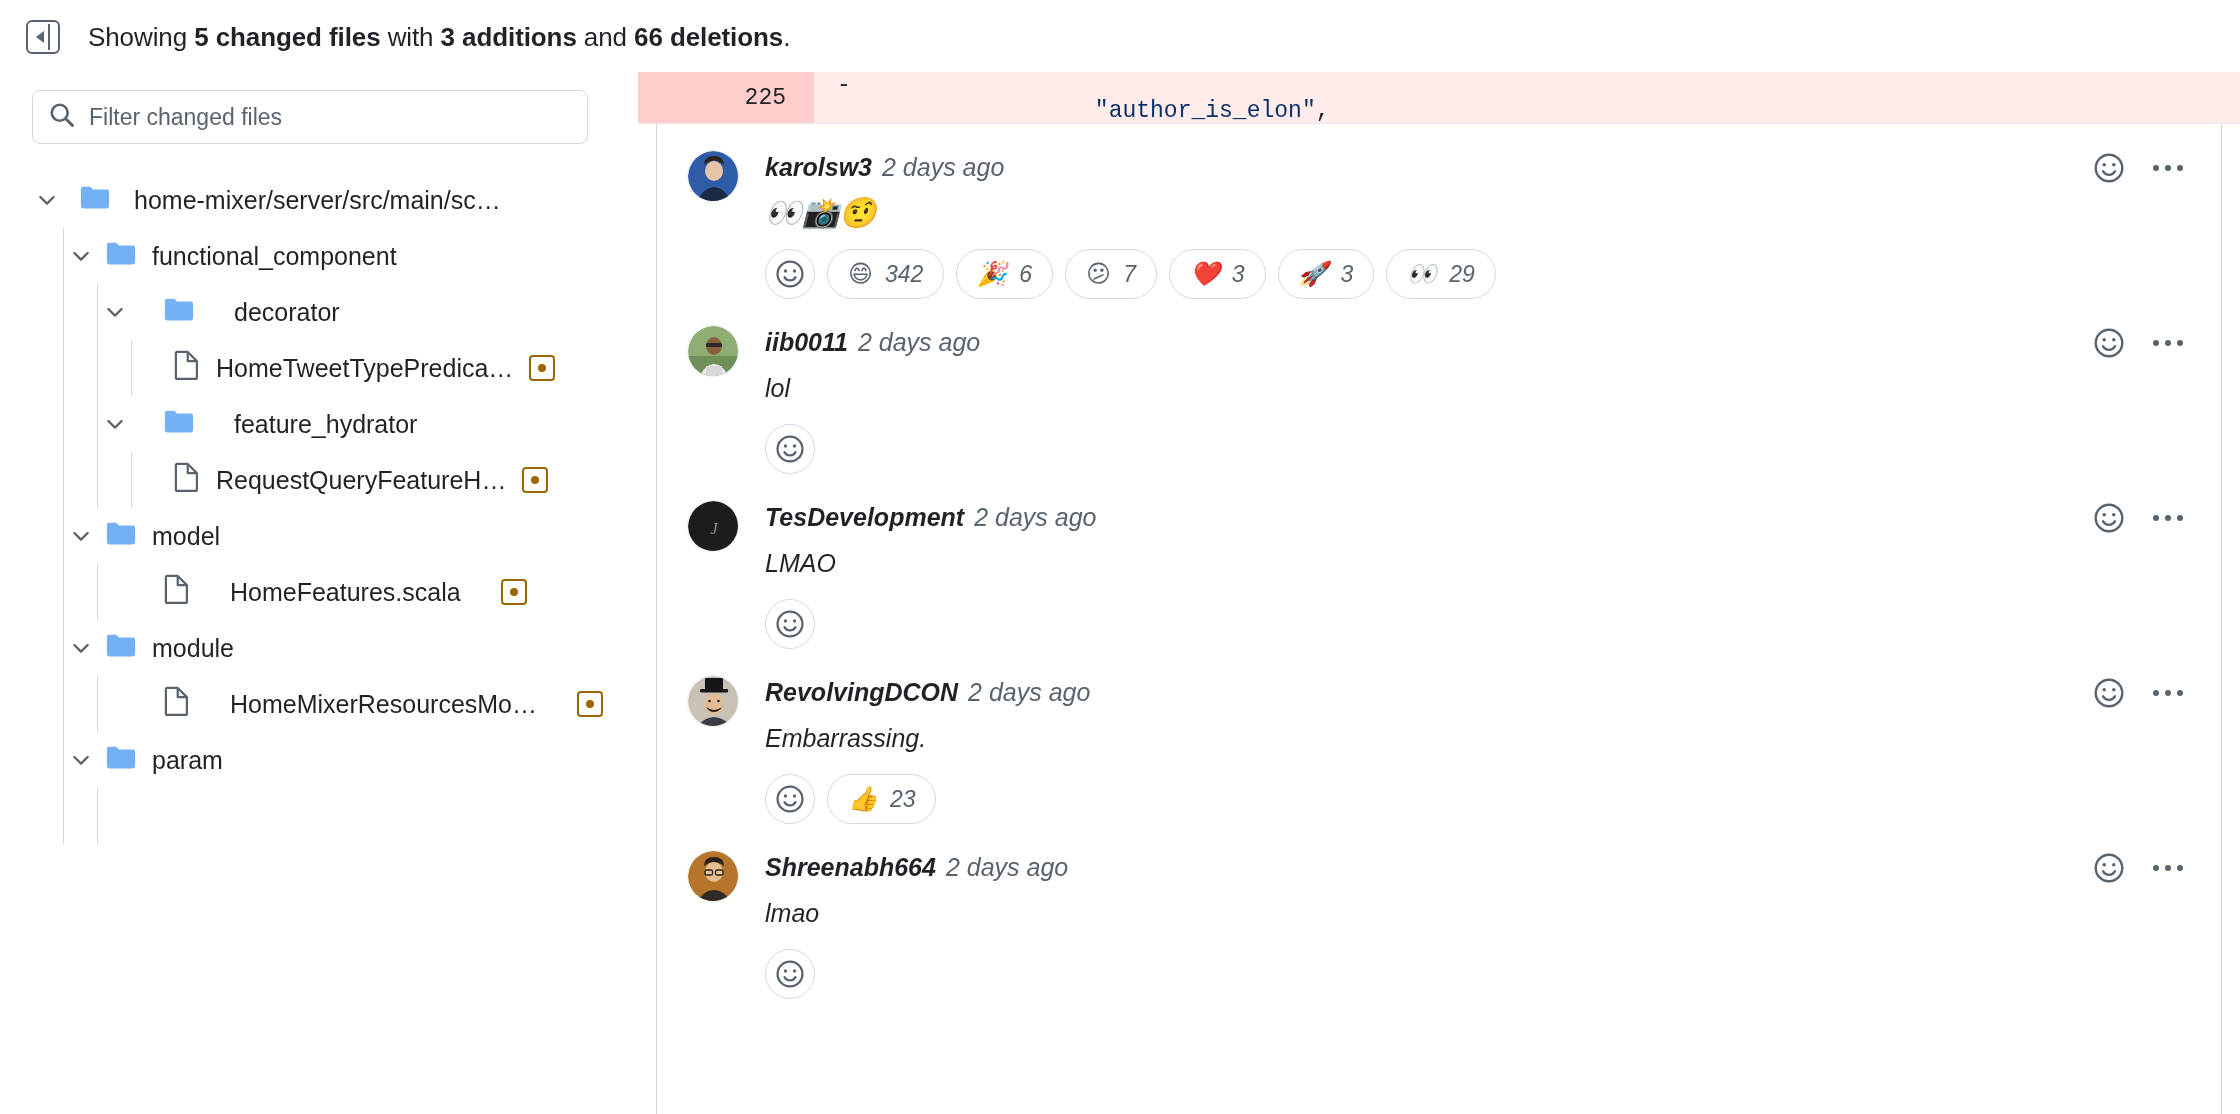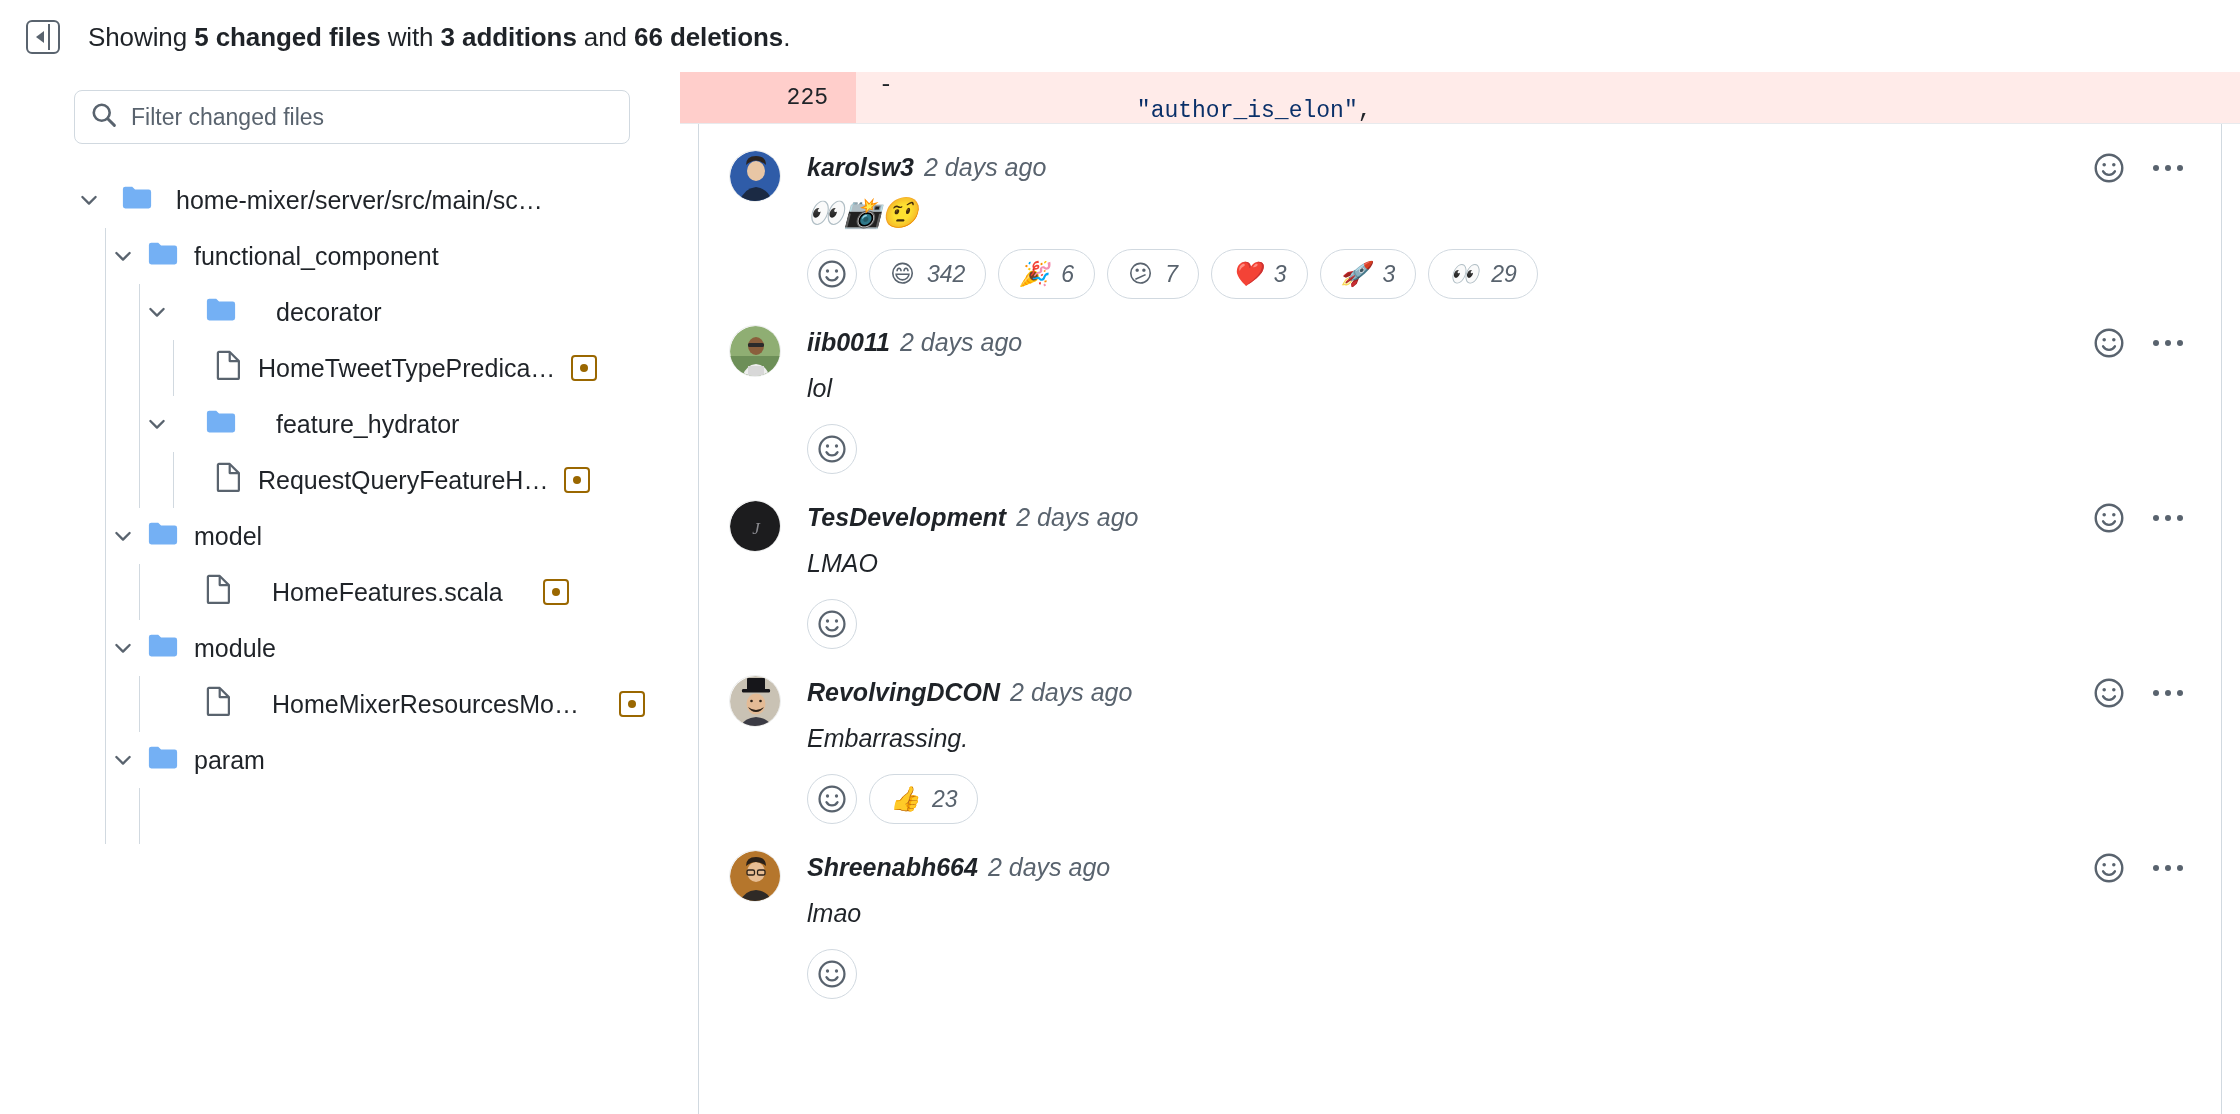--- a/index.html
+++ b/index.html
@@ -61,21 +61,20 @@
     align-items: flex-start;
   }
 
   
   .sidebar {
     width: 638px;
     flex: 0 0 638px;
     padding: 18px 30px 0 32px;
     height: 100%;
     position: relative;
-    margin-left: 42px;
   }
   .filter-box {
     display: flex;
     align-items: center;
     gap: 14px;
     height: 54px;
     border: 1px solid #d1d9e0;
     border-radius: 8px;
     padding: 0 16px;
     background: #fff;

